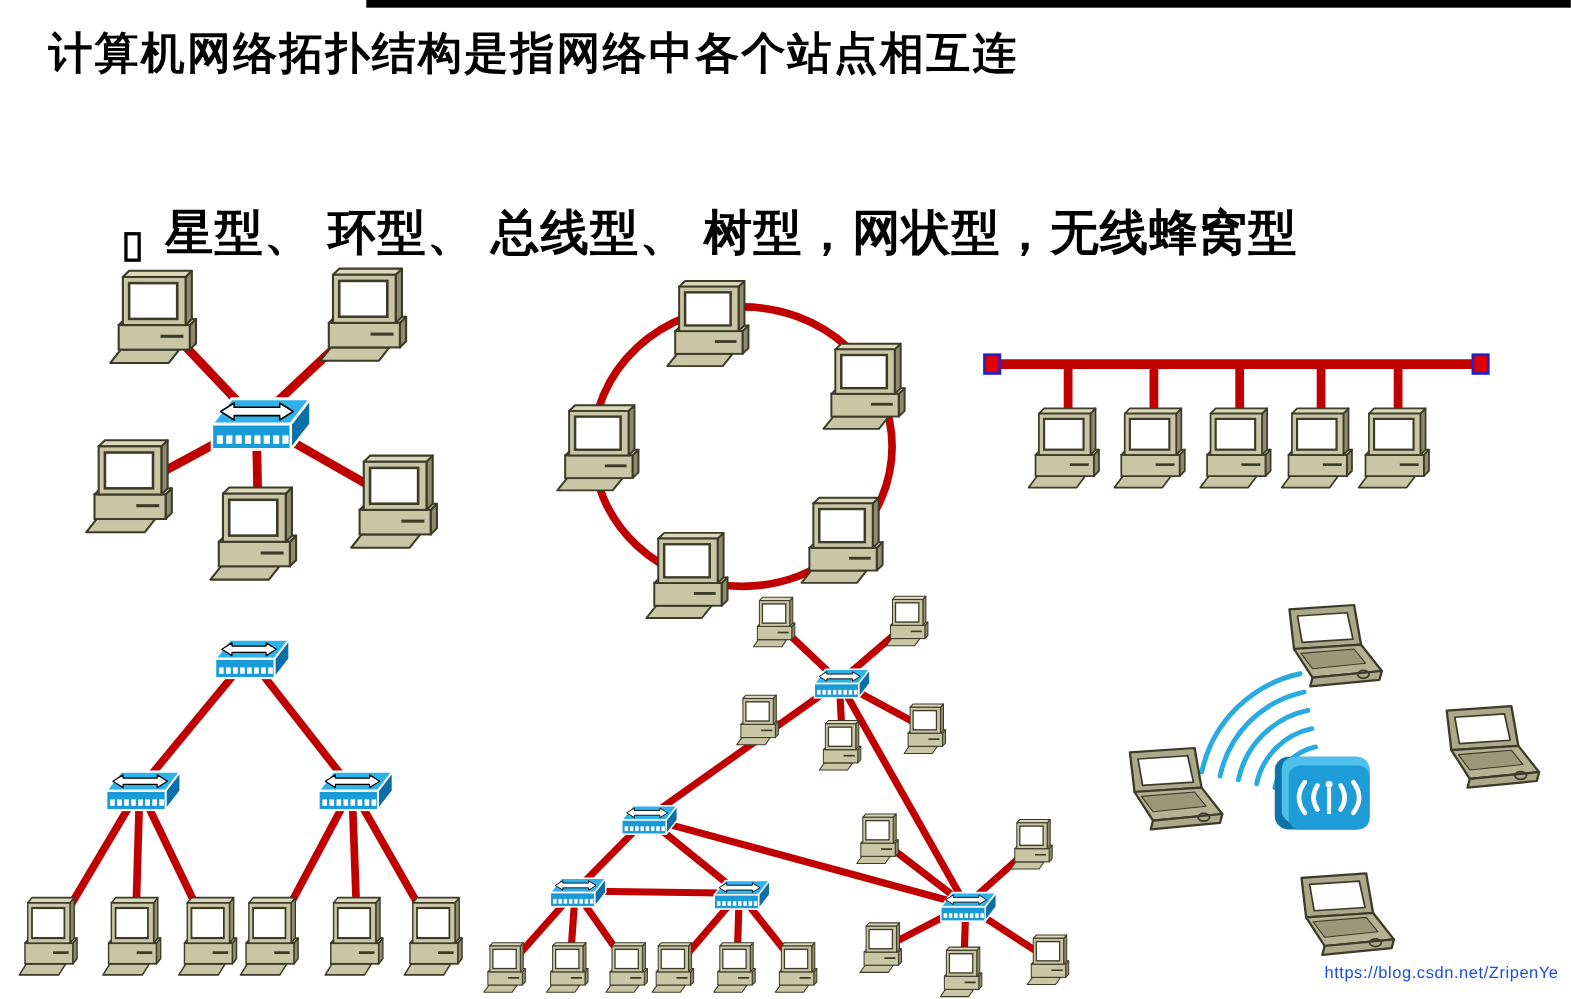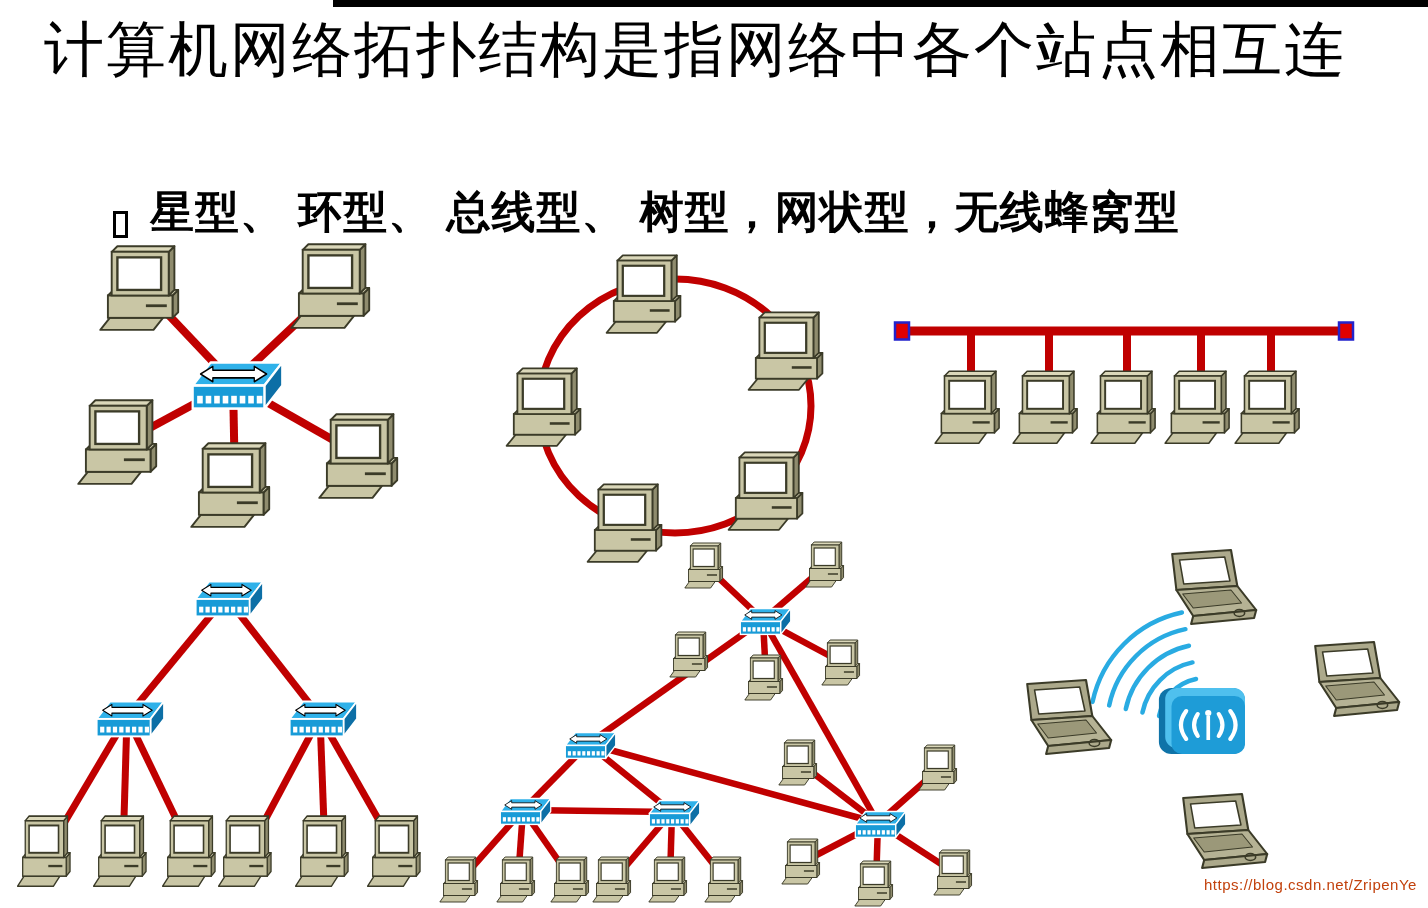--- a/index.html
+++ b/index.html
@@ -7,30 +7,30 @@
   body {
     position:relative;
     background:#ffffff;
     font-family:"Liberation Sans", sans-serif;
     overflow:hidden;
     color:#000;
   }
   .topbar { position:absolute; left:333px; top:0; width:1095px; height:7px; background:#000; }
   .title {
     position:absolute; left:44px; top:8px;
-    font-size:60px; font-weight:normal; line-height:83px;
+    font-size:40px; font-weight:bold; line-height:83px;
     letter-spacing:2px; white-space:nowrap;
   }
   .bullet-row { position:absolute; left:113px; top:186px; display:flex; align-items:flex-end; }
   .bullet-box { width:15px; height:27px; border:3px solid #000; margin-top:12px; margin-right:22px; flex:none; }
   .bullet-text { font-size:44px; font-weight:bold; letter-spacing:1px; white-space:nowrap; line-height:52px; }
   svg.diagrams { position:absolute; left:0; top:0; width:1428px; height:908px; }
   .watermark {
     position:absolute; left:1204px; top:876px;
-    font-size:15px; color:#c2410c; letter-spacing:.5px; white-space:nowrap;
+    font-size:15px; color:#1d4ed8; letter-spacing:.5px; white-space:nowrap;
   }
 </style>
 </head>
 <body>
 
 <div class="topbar"></div>
 
 <div class="title">
   <div>计算机网络拓扑结构是指网络中各个站点相互连</div>
 </div>

